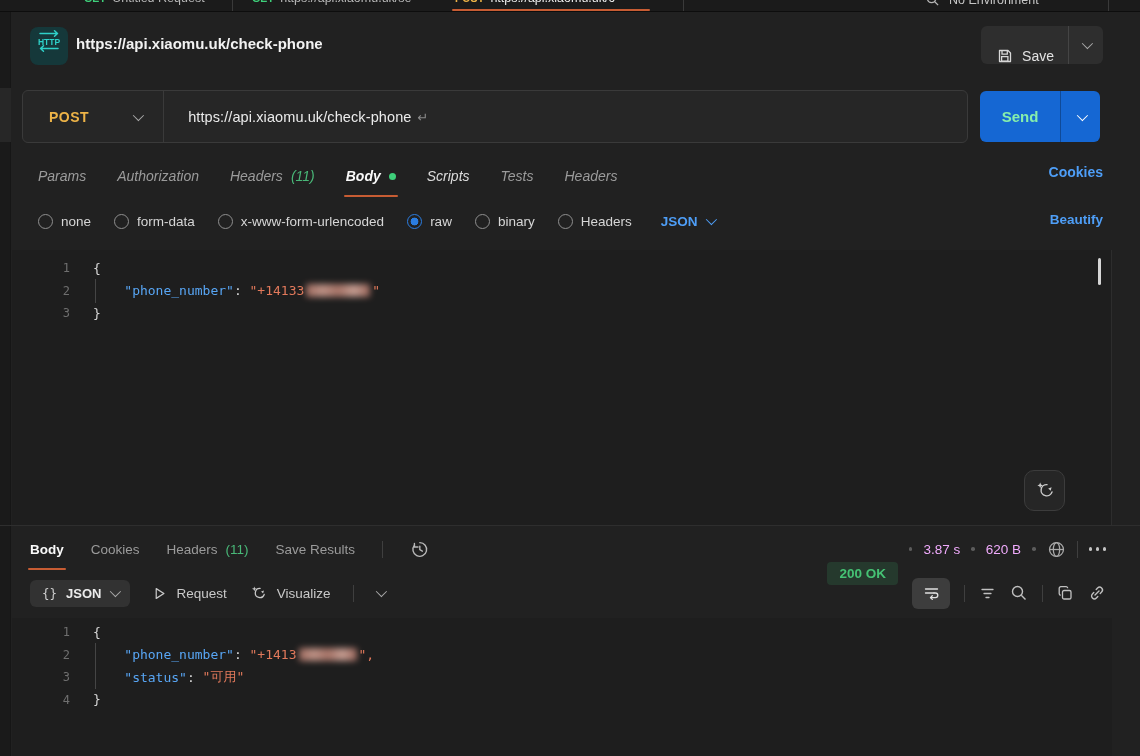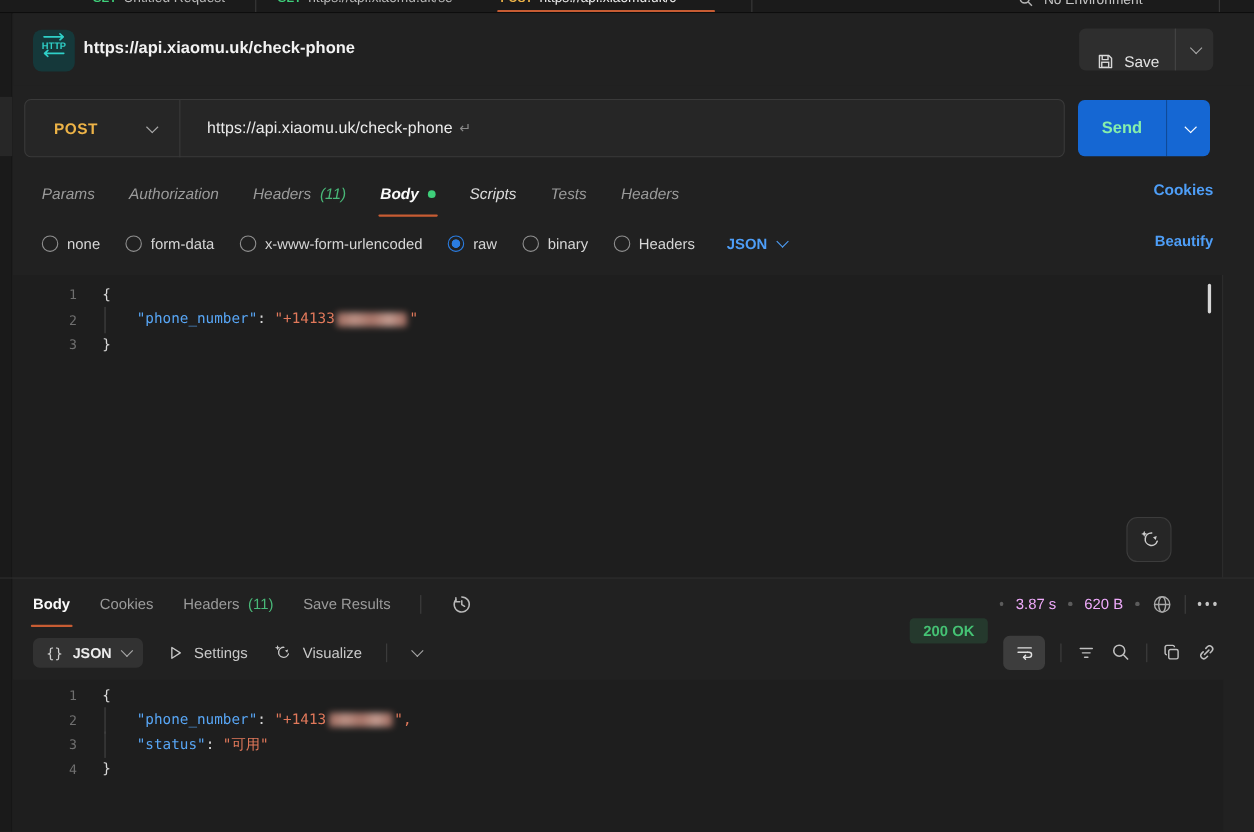--- a/index.html
+++ b/index.html
@@ -314,21 +314,21 @@
 <div class="resp-toolbar">
   <div class="json-btn">
     <span class="json-braces">{}</span>
     <span>JSON</span>
     <span class="chev"></span>
   </div>
   <div class="tool-item">
     <svg width="15" height="15" viewBox="0 0 16 16" fill="none" stroke="#c9c9c9" stroke-width="1.3" stroke-linejoin="round">
         <path d="M4.5 2.8v10.4l8.2-5.2z"></path>
       </svg>
-    <span>Settings</span>
+    <span>Request</span>
   </div>
   <div class="tool-item">
     <svg width="19" height="19" viewBox="0 0 20 20" fill="none">
       <path d="M16 11a4.8 4.8 0 1 1-4.3-6.3" stroke="#c9c9c9" stroke-width="1.3" stroke-linecap="round"></path>
       <path d="M15.7 6.8l-3 1 2.2 2.1z" fill="#c9c9c9"></path>
       <path d="M5.6 2.6l.7 1.8 1.8.7-1.8.7-.7 1.8-.7-1.8-1.8-.7 1.8-.7z" fill="#c9c9c9"></path>
     </svg>
     <span>Visualize</span>
   </div>
   <div class="vline"></div>

